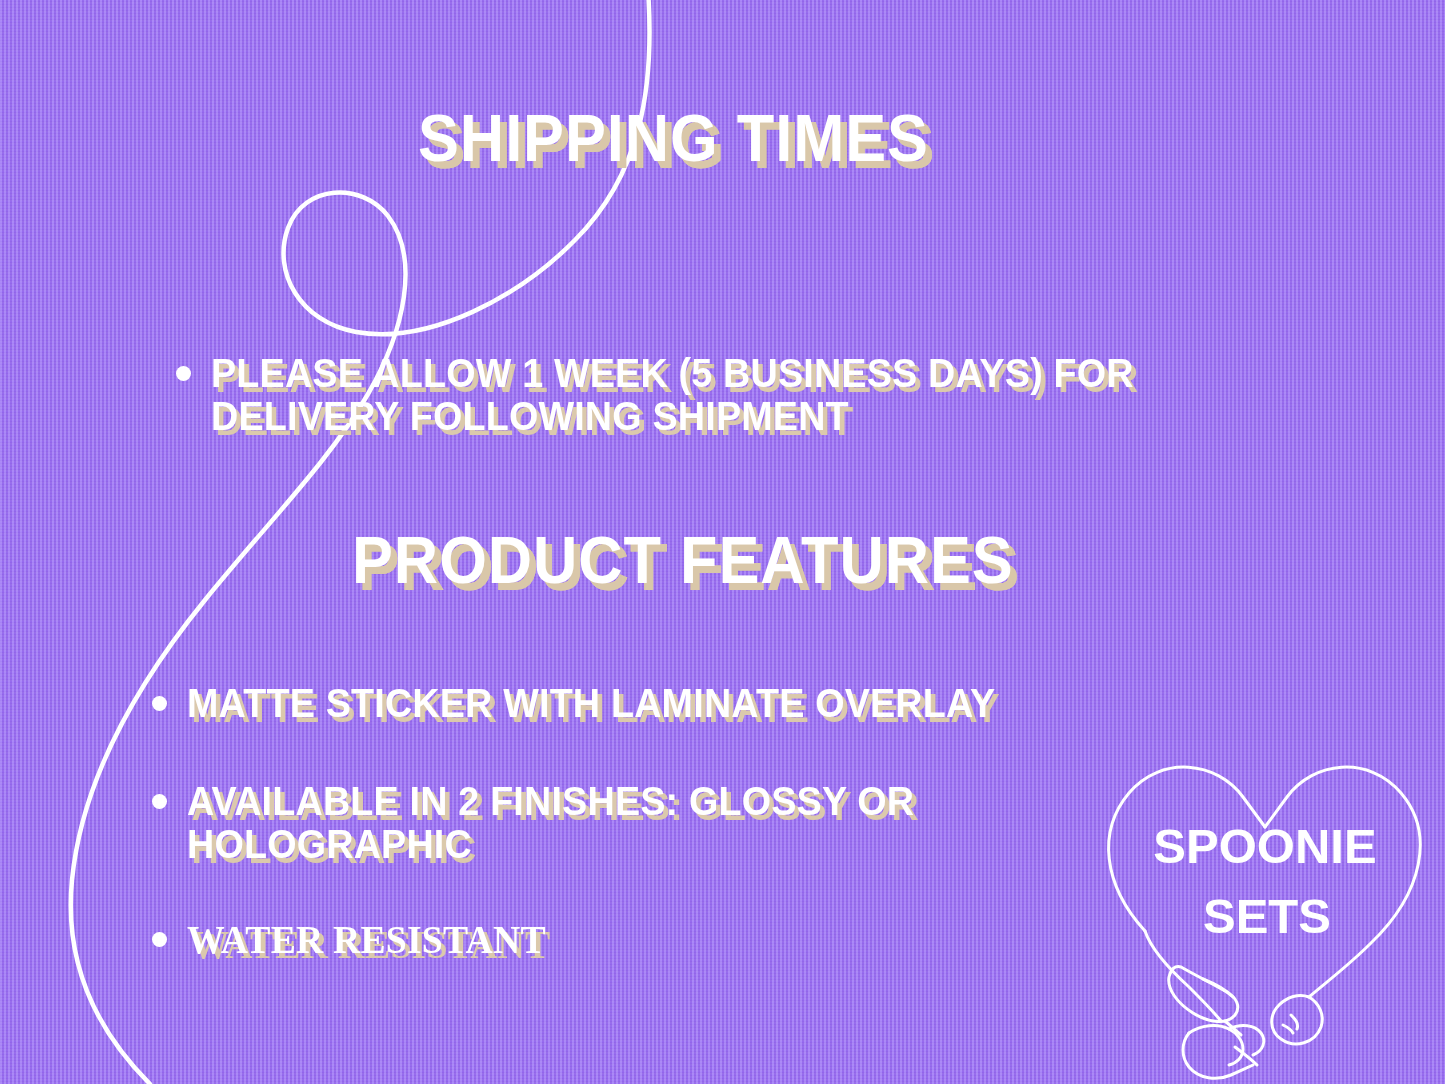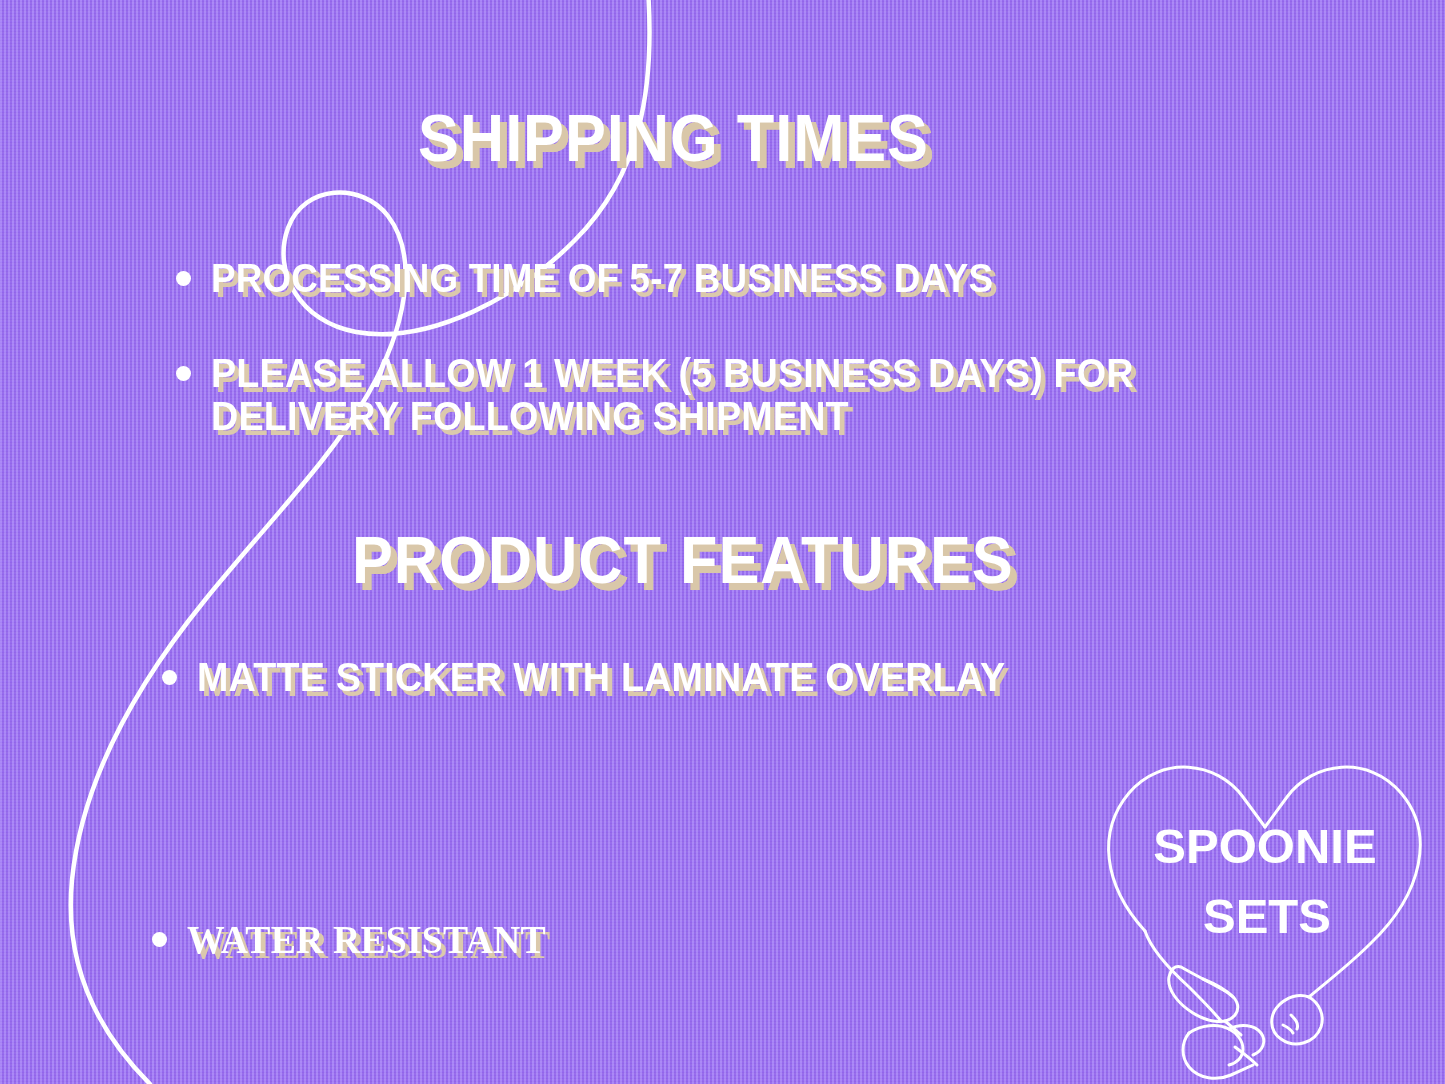--- a/index.html
+++ b/index.html
@@ -100,21 +100,21 @@
     line-height: 1.06;
     letter-spacing: 0.2px;
     text-transform: uppercase;
     text-shadow: 5px 5px 0 #DBC9AC;
     transform: scaleX(0.92);
     transform-origin: left top;
   }
 
   #b1 { left: 176px; top: 257px; width: 1200px; }
   #b2 { left: 176px; top: 352px; width: 1250px; }
-  #b3 { left: 152px; top: 656px; width: 1150px; margin-left: 10px; }
+  #b3 { left: 152px; top: 682px; width: 1150px; }
   #b4 { left: 152px; top: 780px; width: 1050px; }
   #b5 { left: 152px; top: 918px; width: 900px; font-family: Liberation Serif, serif; }
 
   #b2 .bullet-text { font-size: 41px; }
   #b3 .bullet-text { font-size: 41px; }
   #b4 .bullet-text { font-size: 41px; }
   #b5 .bullet-text { font-size: 41px; }
 
   .logo-word {
     fill: #FFFFFF;
@@ -139,37 +139,37 @@
              C 420 258, 405 330, 368 394
              C 330 460, 270 520, 205 600
              C 140 680, 82 778, 72 880
              C 64 962, 96 1030, 150 1084" fill="none" stroke="#FFFFFF" stroke-width="4.5" stroke-linecap="round"></path>
   </svg>
 
   <div class="content">
 
     <div class="heading" id="heading-shipping">SHIPPING TIMES</div>
 
-    <div class="bullet-row" id="b1">
-      <span class="bullet-dot"></span>
-      <span class="bullet-text">PROCESSING TIME OF 5-7 BUSINESS DAYS</span>
-    </div>
 
     <div class="bullet-row" id="b2">
       <span class="bullet-dot"></span>
       <span class="bullet-text">PLEASE ALLOW 1 WEEK (5 BUSINESS DAYS) FOR DELIVERY FOLLOWING SHIPMENT</span>
     </div>
 
     <div class="heading" id="heading-features">PRODUCT FEATURES</div>
 
     <div class="bullet-row" id="b3">
       <span class="bullet-dot"></span>
       <span class="bullet-text">MATTE STICKER WITH LAMINATE OVERLAY</span>
     </div>
 
+    <div class="bullet-row" id="b4">
+      <span class="bullet-dot"></span>
+      <span class="bullet-text"> AVAILABLE IN 2 FINISHES: GLOSSY OR HOLOGRAPHIC</span>
+    </div>
 
     <div class="bullet-row" id="b5">
       <span class="bullet-dot"></span>
       <span class="bullet-text">WATER RESISTANT</span>
     </div>
 
   </div>
 
   <svg id="logo" viewBox="0 0 360 349" xmlns="http://www.w3.org/2000/svg">
     <g fill="none" stroke="#FFFFFF" stroke-width="3" stroke-linecap="round" stroke-linejoin="round">

